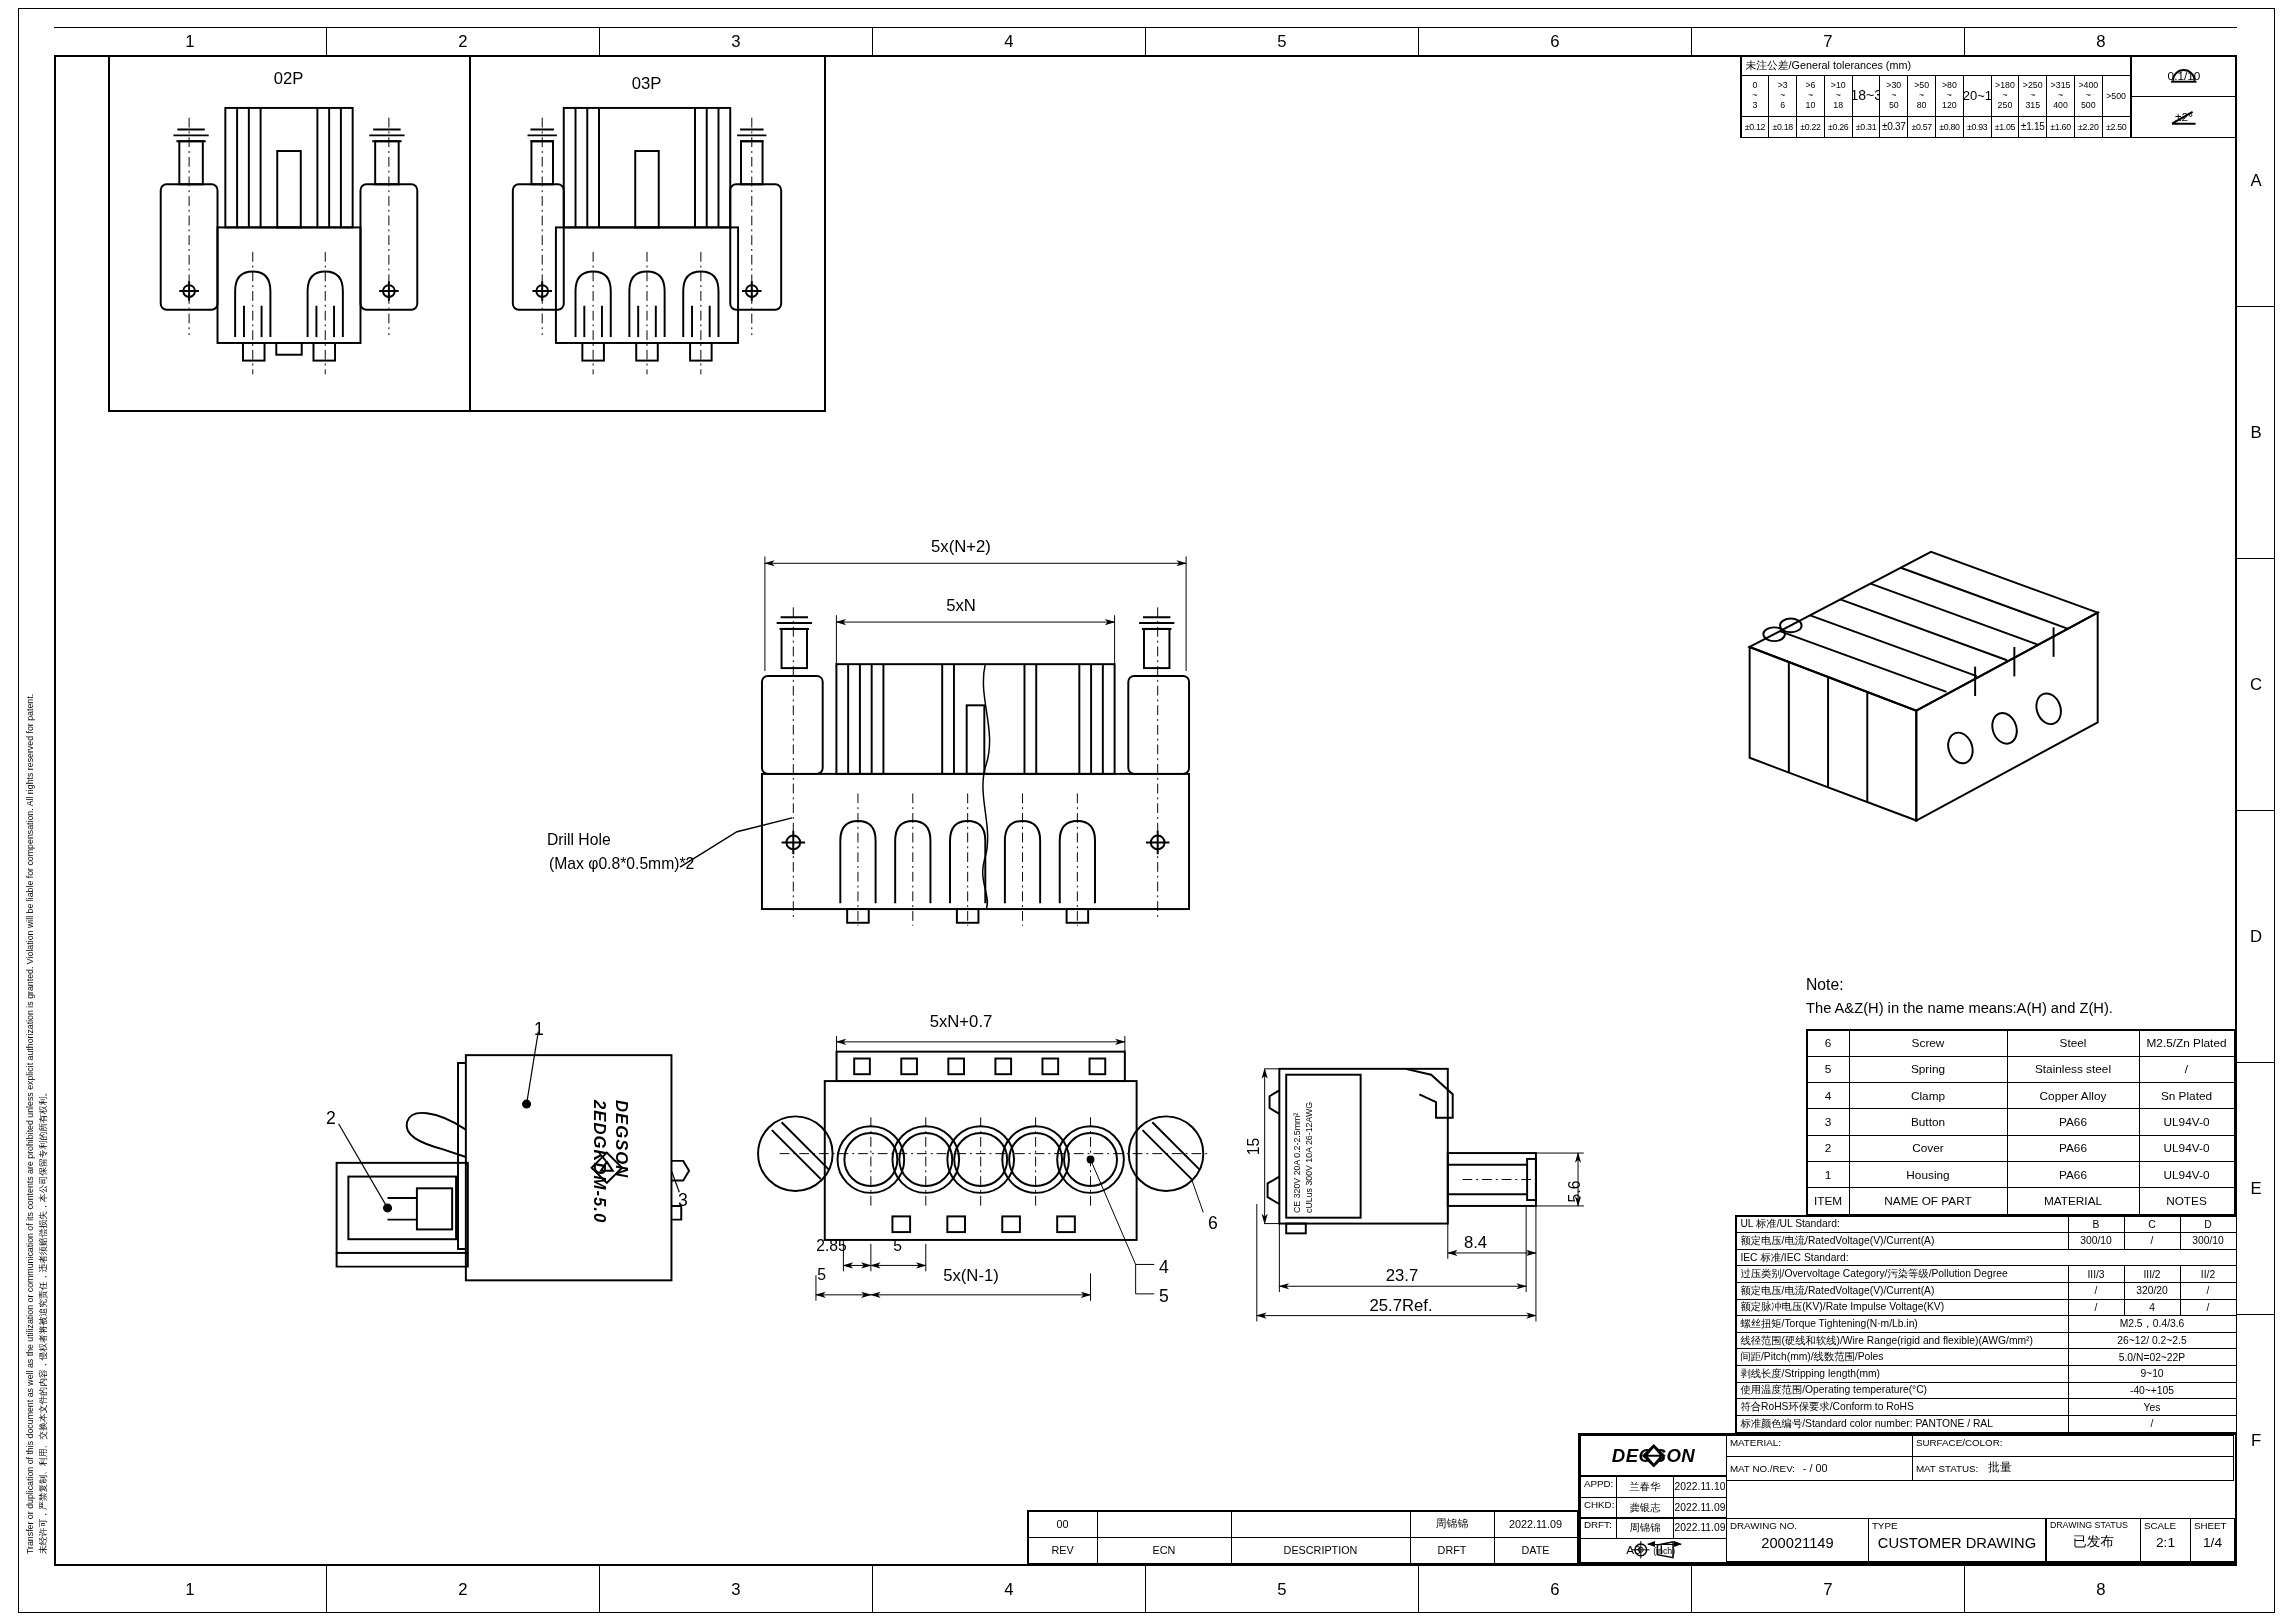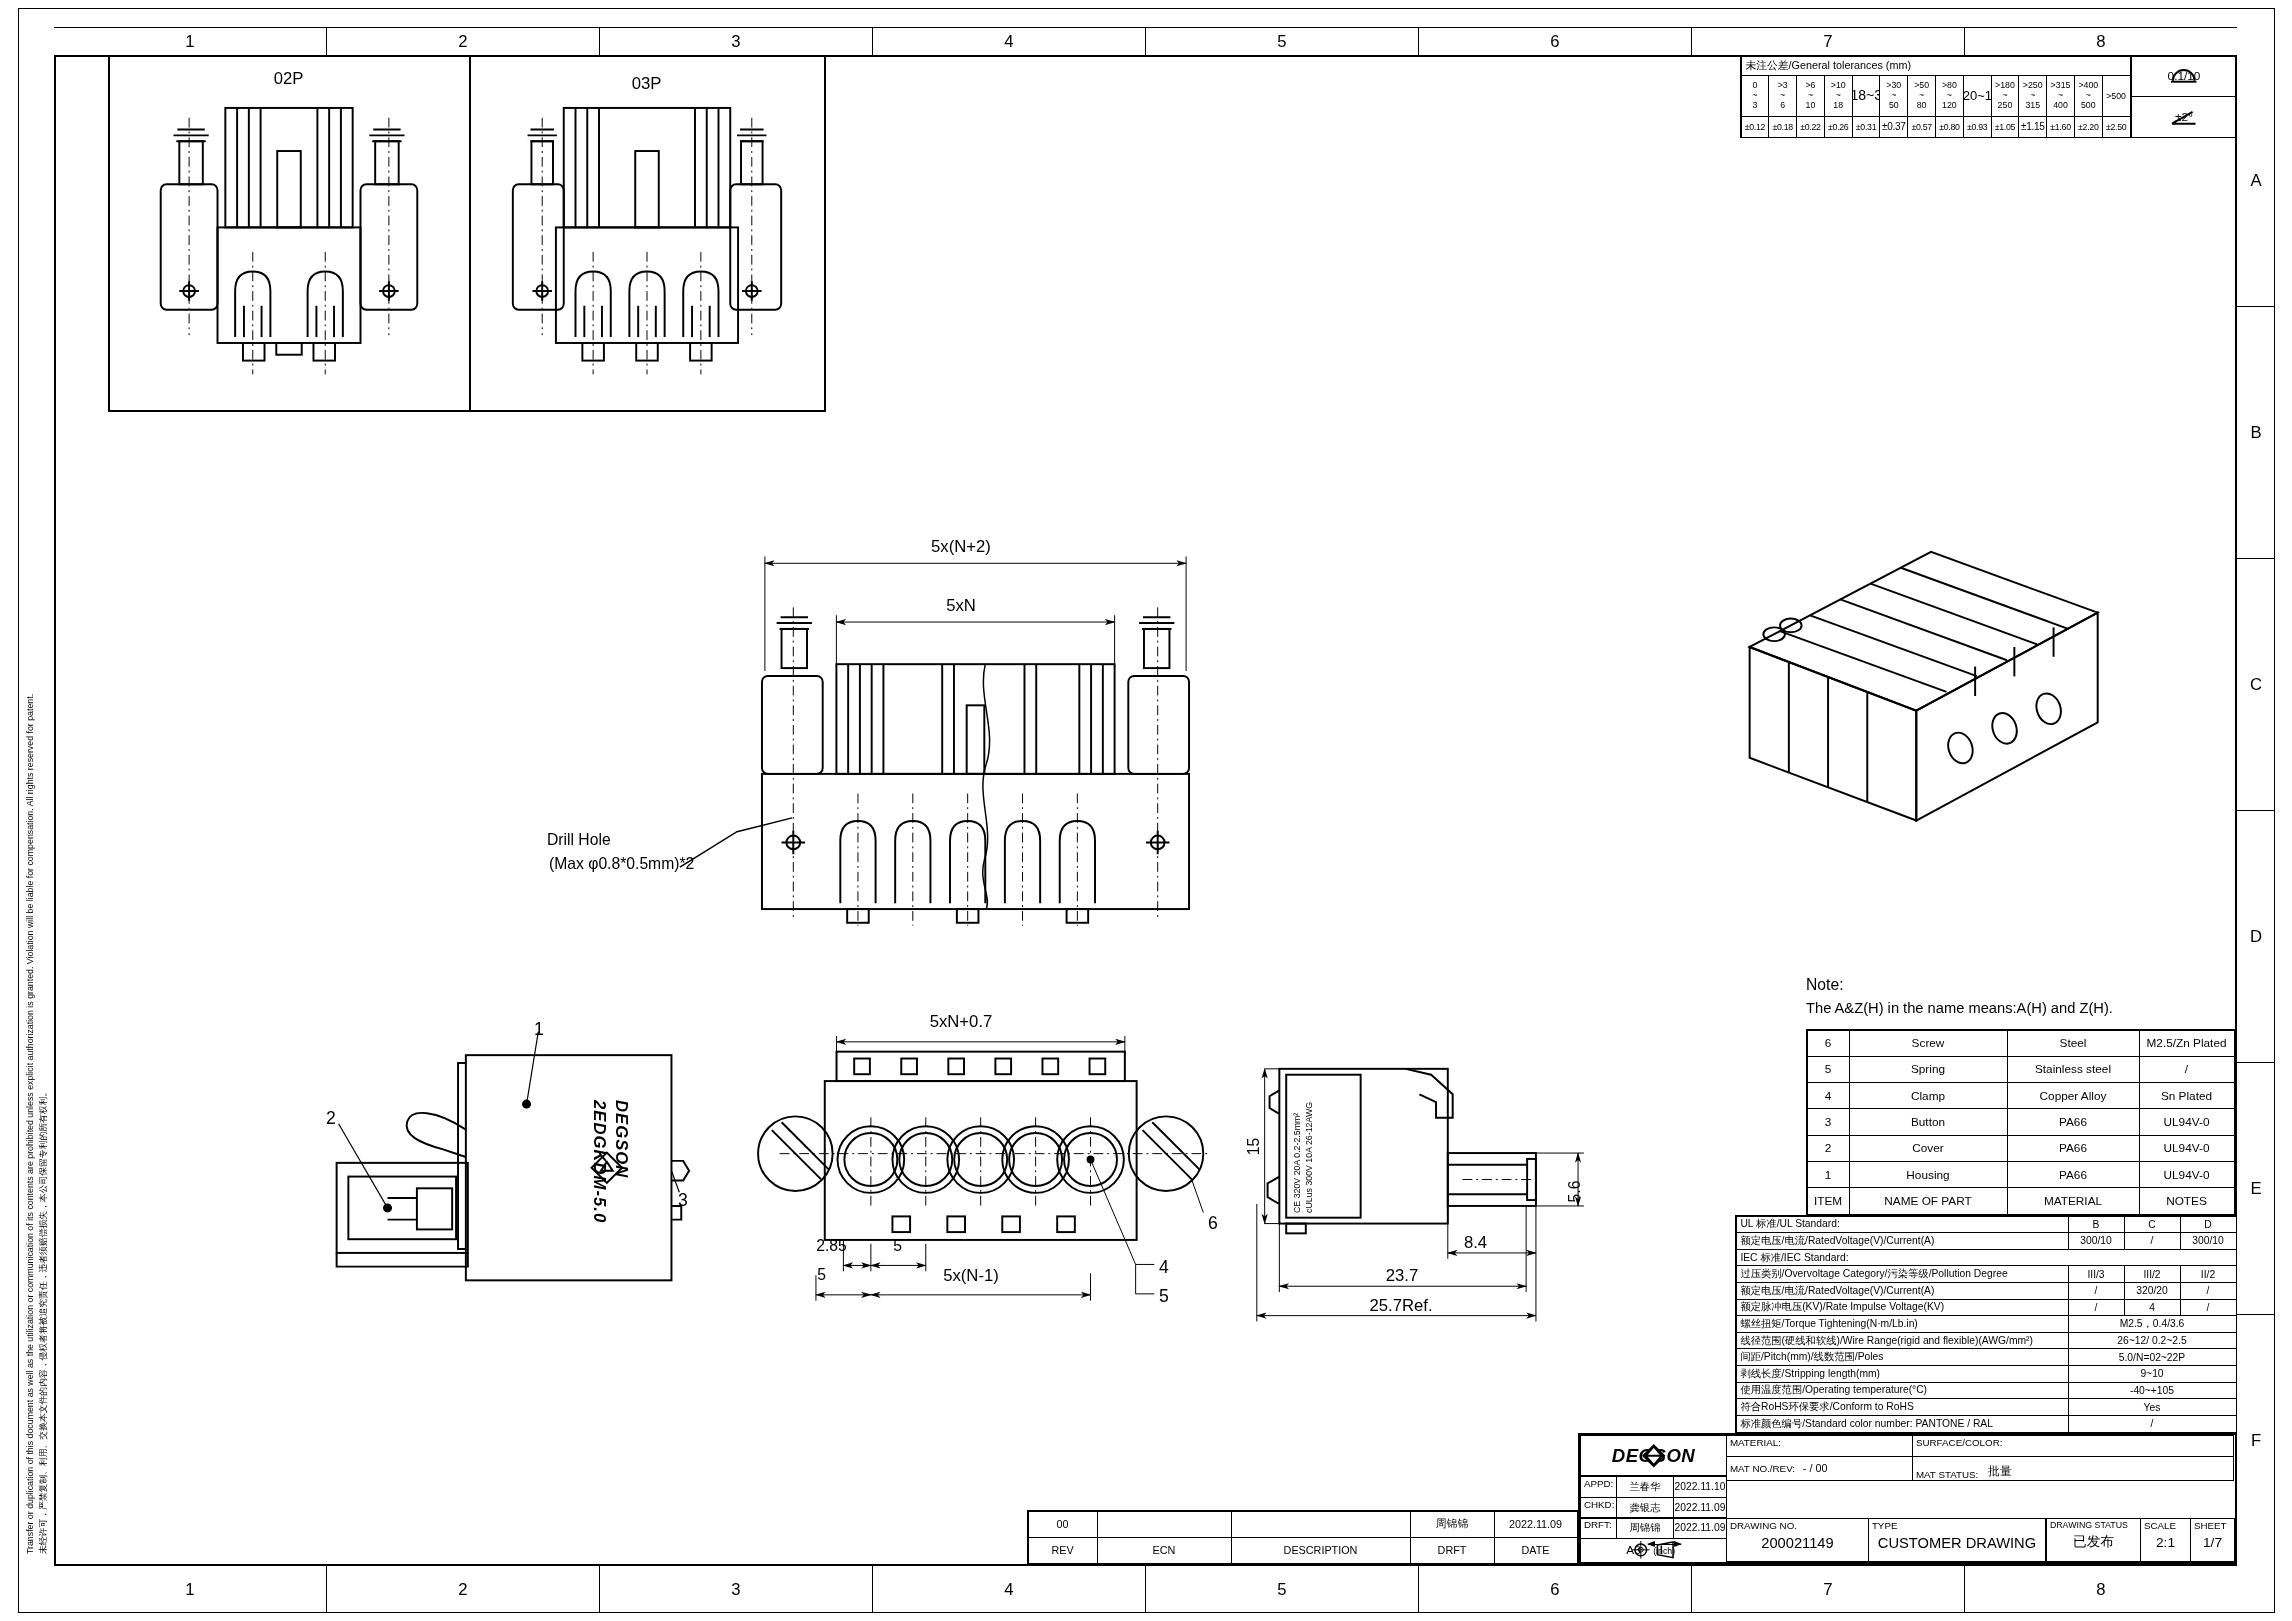--- a/index.html
+++ b/index.html
@@ -654,21 +654,21 @@
         <span style="font-size:8.8px">(inch)</span>
       </span>
     </div>
 
     <div class="tb-cell tb-lbl" style="left:146px;top:0;width:187px;height:21.6px">MATERIAL:</div>
     <div class="tb-cell tb-lbl" style="left:332px;top:0;width:322px;height:21.6px">SURFACE/COLOR:</div>
     <div class="tb-cell" style="left:146px;top:20.6px;width:187px;height:25.5px;display:flex;align-items:center;gap:7.8px;padding-left:2.9px">
       <span class="small">MAT NO./REV:</span>
       <span style="font-size:10.8px">- / 00</span>
     </div>
-    <div class="tb-cell" style="left:332px;top:20.6px;width:322px;height:25.5px;display:flex;align-items:flex-end;gap:9.8px;padding-left:2.9px">
+    <div class="tb-cell" style="left:332px;top:20.6px;width:322px;height:25.5px;display:flex;align-items:center;gap:9.8px;padding-left:2.9px">
       <span class="small">MAT STATUS:</span>
       <span style="font-size:11.8px">批量</span>
     </div>
 
 
     <div class="tb-cell" style="left:146px;top:83px;width:143px;height:44px">
       <div class="tb-lbl">DRAWING NO.</div>
       <div class="ctr" style="font-size:14.7px;height:23.5px">200021149</div>
     </div>
     <div class="tb-cell" style="left:288px;top:83px;width:178px;height:44px">
@@ -678,21 +678,21 @@
     <div class="tb-cell" style="left:466px;top:83px;width:95px;height:44px">
       <div class="tb-lbl" style="font-size:8.8px">DRAWING STATUS</div>
       <div class="ctr" style="font-size:13.7px;height:23.5px">已发布</div>
     </div>
     <div class="tb-cell" style="left:560px;top:83px;width:51px;height:44px">
       <div class="tb-lbl">SCALE</div>
       <div class="ctr" style="font-size:13.7px;height:23.5px">2:1</div>
     </div>
     <div class="tb-cell" style="left:610px;top:83px;width:45px;height:44px">
       <div class="tb-lbl">SHEET</div>
-      <div class="ctr" style="font-size:13.7px;height:23.5px">1/7</div>
+      <div class="ctr" style="font-size:13.7px;height:23.5px">1/4</div>
     </div>
   </div>
 
   <div class="grid" style="left:1027px;top:1510px;width:551px;height:54px;grid-template-columns:68px 133px 178px 83px 1fr;grid-template-rows:1fr 1fr;font-size:10.8px">
     <div>00</div>
     <div></div>
     <div></div>
     <div>周锦锦</div>
     <div>2022.11.09</div>
     <div>REV</div>

